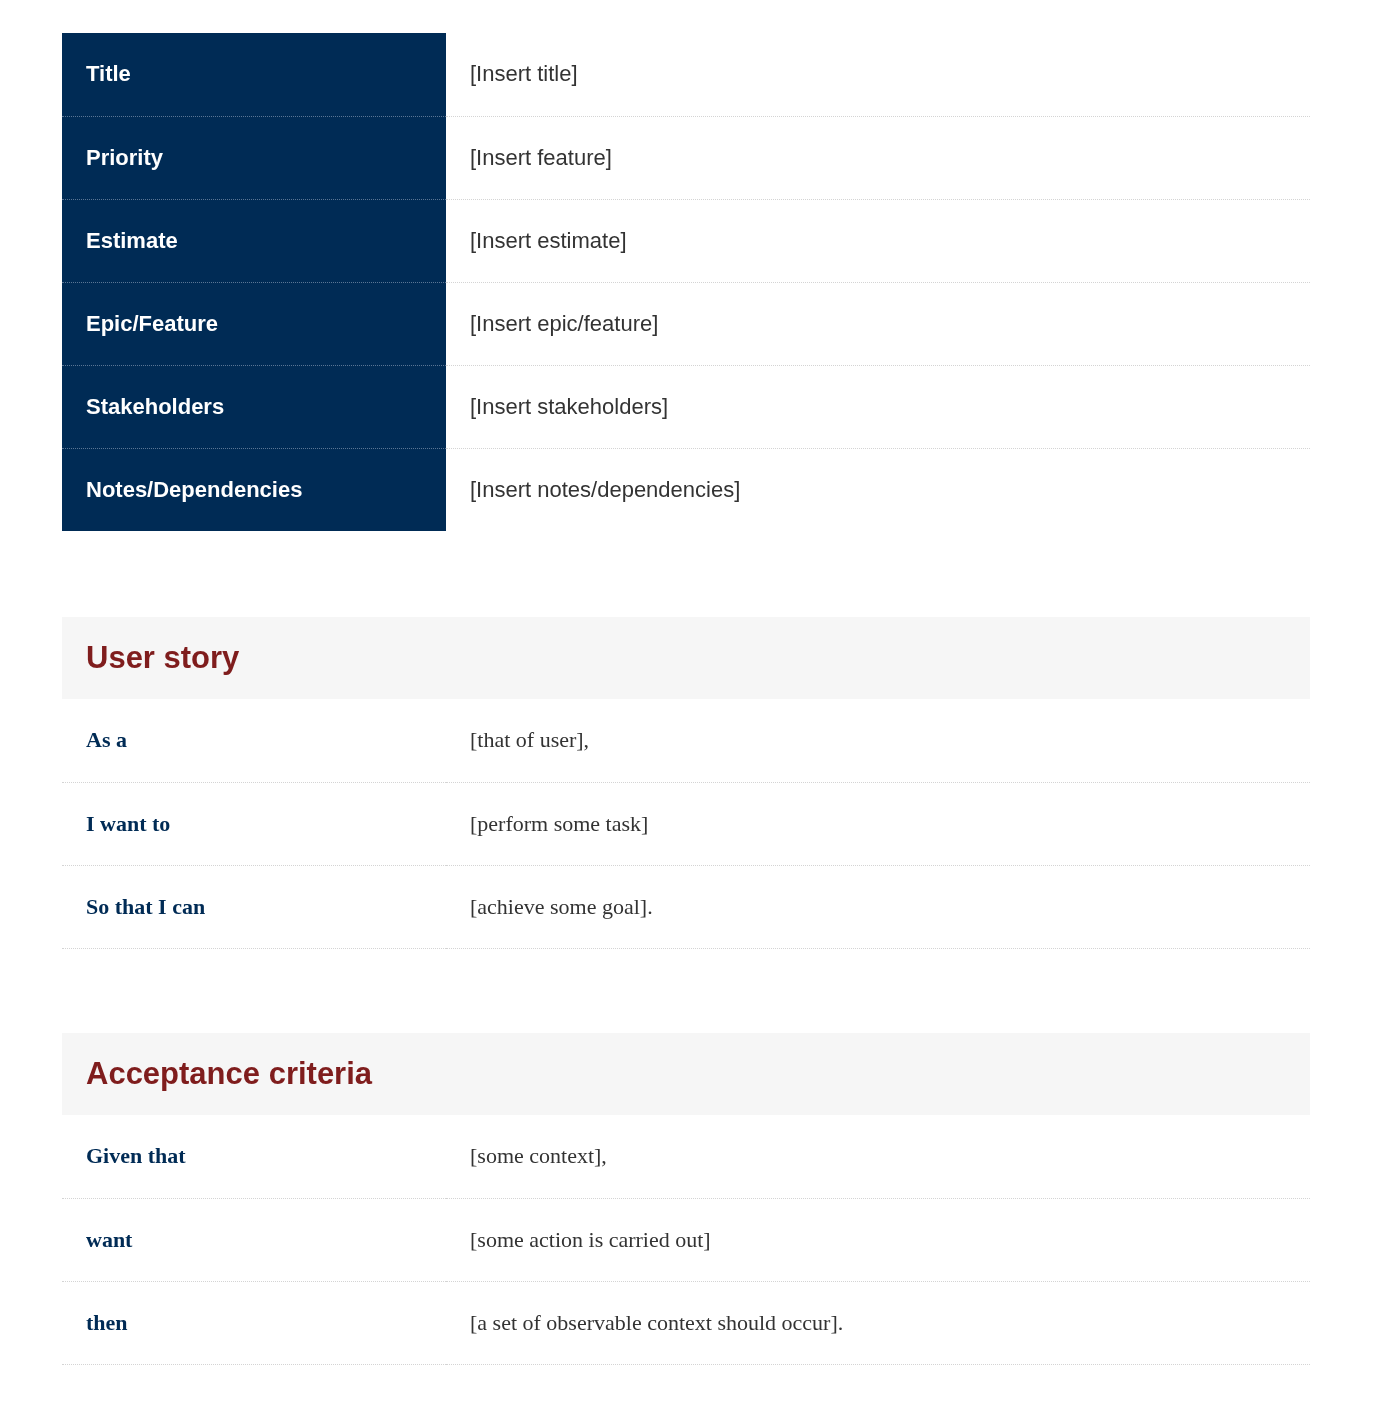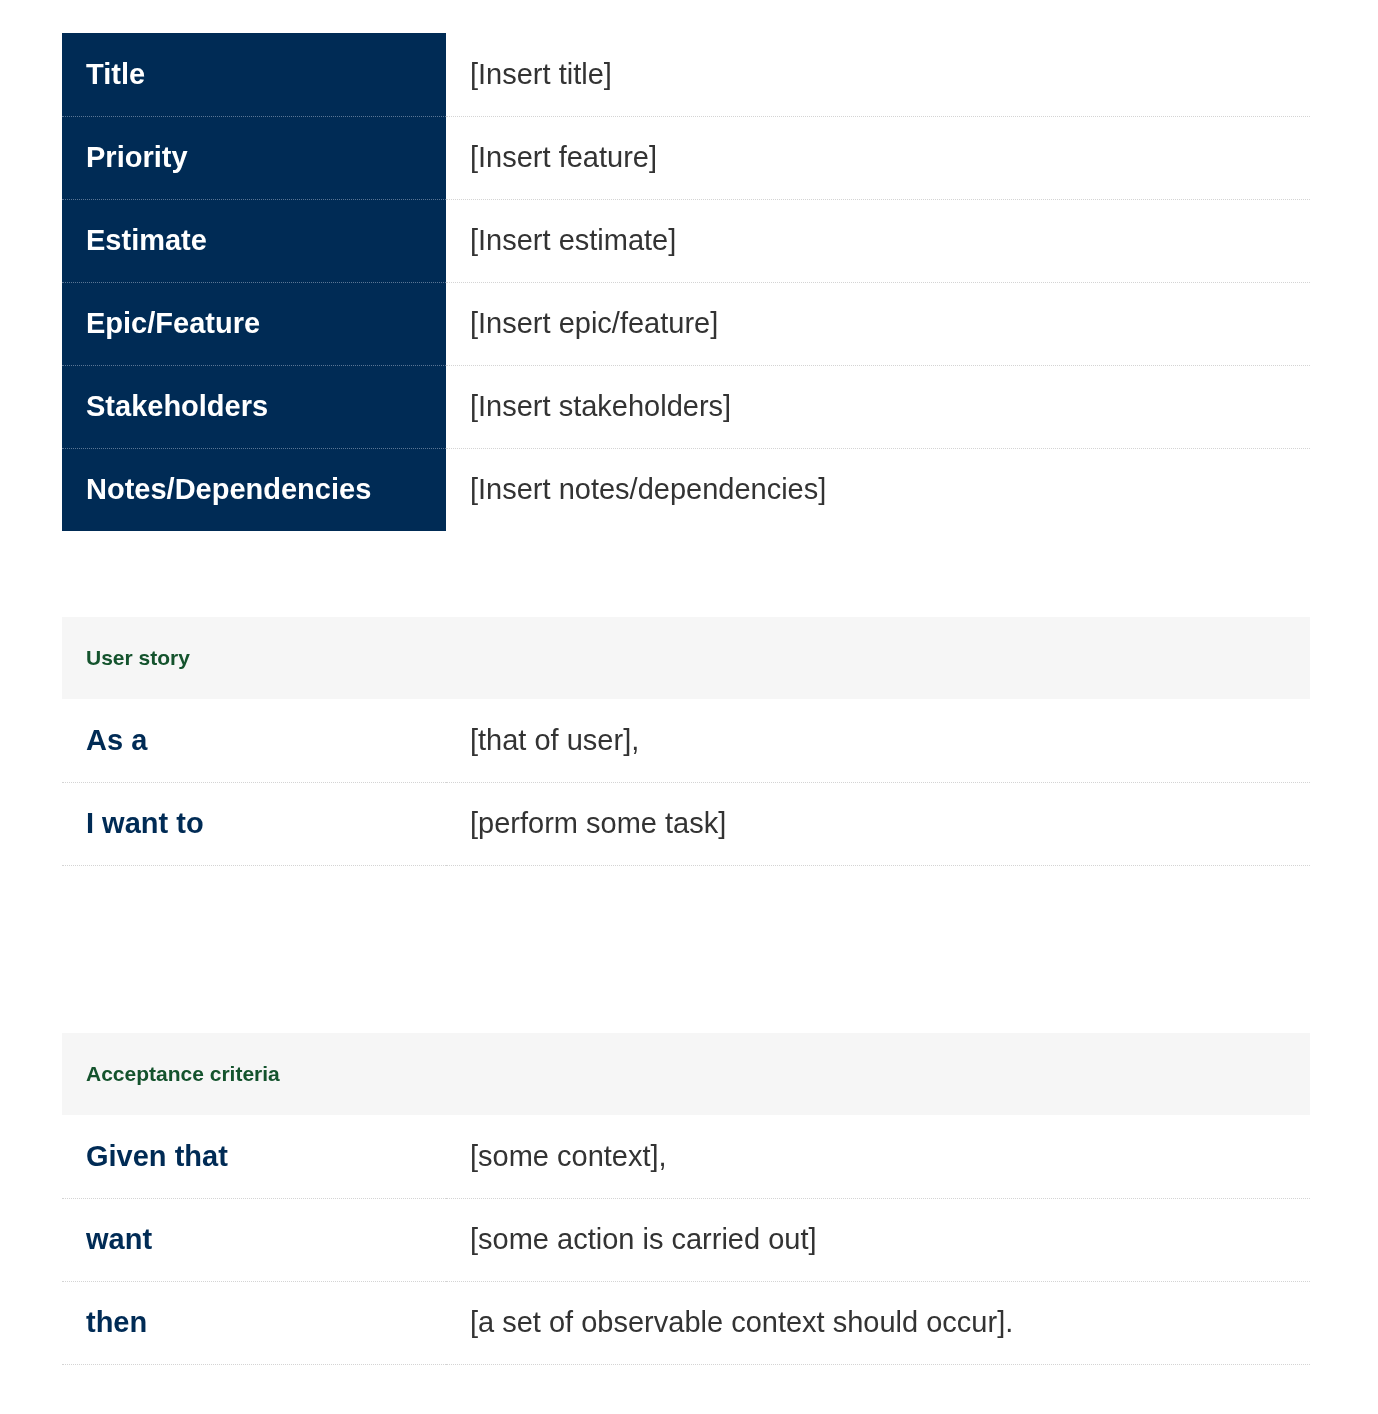--- a/index.html
+++ b/index.html
@@ -6,36 +6,36 @@
   body {
     width: 1378px; height: 1414px; position: relative; overflow: hidden;
     font-family: "Liberation Sans", sans-serif;
   }
   .wrap { position: absolute; left: 62px; width: 1248px; }
   table { border-collapse: collapse; width: 1248px; table-layout: fixed; }
   col.c1 { width: 384px; }
   col.c2 { width: 864px; }
   td {
     height: 83px; padding: 0 24px; vertical-align: middle;
-    font-size: 29px; box-sizing: border-box;
+    font-size: 22px; box-sizing: border-box;
   }
   .meta td { border-bottom: 1px dotted #d4d4d4; }
   .meta tr:last-child td { border-bottom: none; }
   .meta td.k {
     background: #002b55; color: #ffffff; font-weight: bold;
     border-bottom: 1px dotted #5a7594;
   }
   .meta tr:last-child td.k { border-bottom: none; }
   td.v { color: #333333; }
-  .story td { border-bottom: 1px dotted #d4d4d4; }
+  .story td { border-bottom: 1px dotted #d4d4d4; font-family: Liberation Serif, serif; }
   .story td.k { color: #002b55; font-weight: bold; }
   .section-head {
     background: #f6f6f6; height: 82px; box-sizing: border-box;
     padding: 0 24px; display: flex; align-items: center;
-    color: #14532d; font-weight: bold; font-size: 21px;
+    color: #7f1d1d; font-weight: bold; font-size: 31px;
   }
 </style>
 </head>
 <body>
 
 <div class="wrap" style="top:33px;">
   <table class="meta">
     <colgroup>
         <col class="c1">
         <col class="c2">
@@ -78,20 +78,24 @@
       </colgroup>
     <tbody>
         <tr>
       <td class="k">As a</td>
       <td class="v">[that of user],</td>
     </tr>
     <tr>
       <td class="k">I want to</td>
       <td class="v">[perform some task]</td>
     </tr>
+    <tr>
+      <td class="k">So that I can</td>
+      <td class="v">[achieve some goal].</td>
+    </tr>
   </tbody>
     </table>
 </div>
 
 <div class="wrap" style="top:1033px;">
   <div class="section-head">Acceptance criteria</div>
   <table class="story">
     <colgroup>
         <col class="c1">
         <col class="c2">

